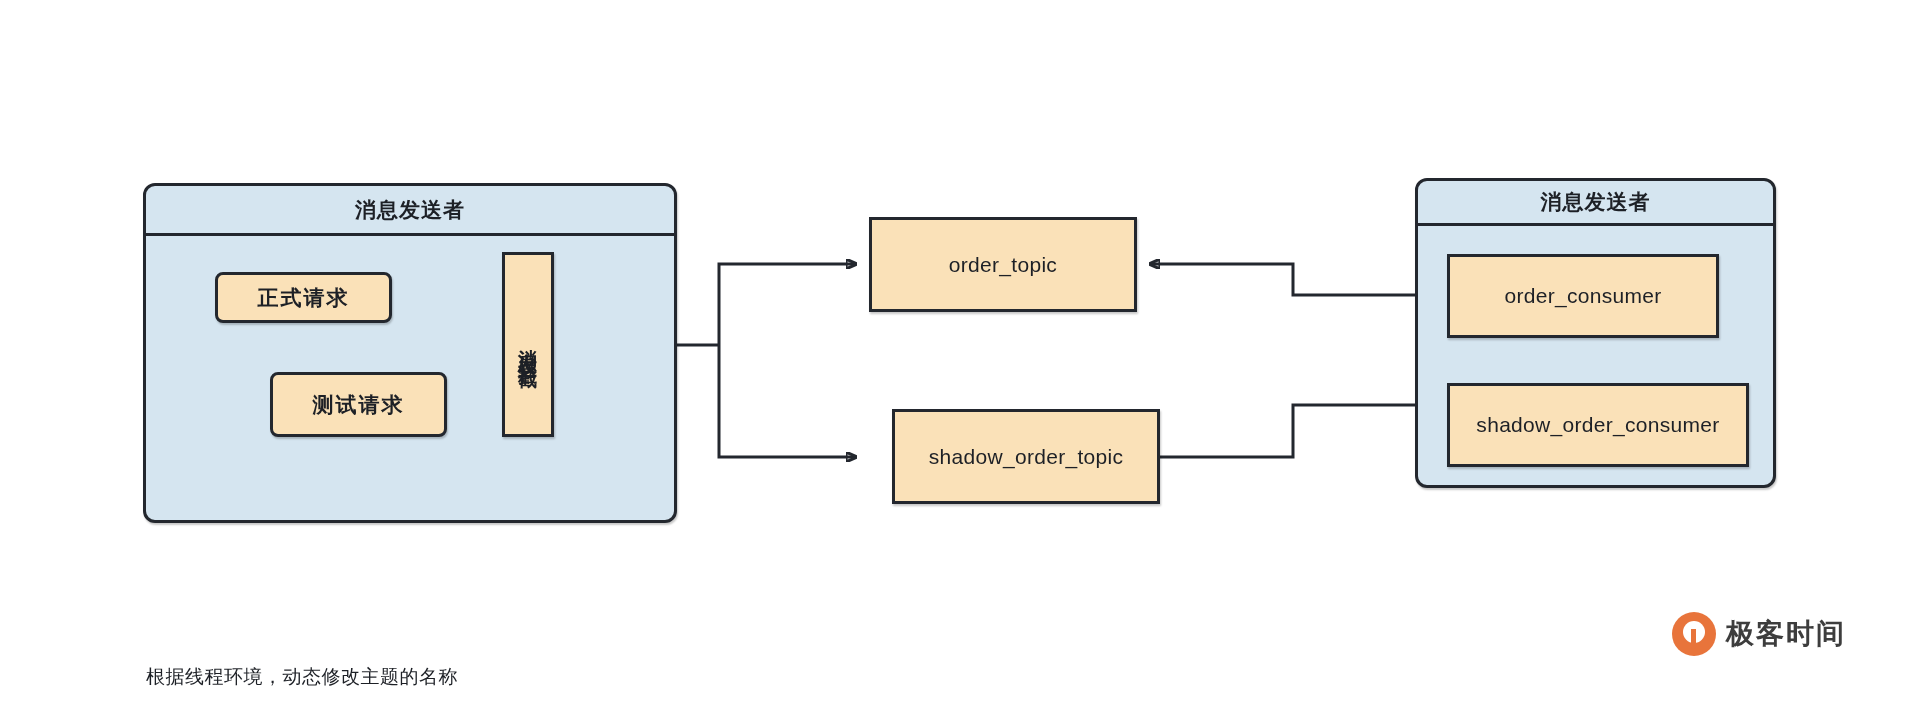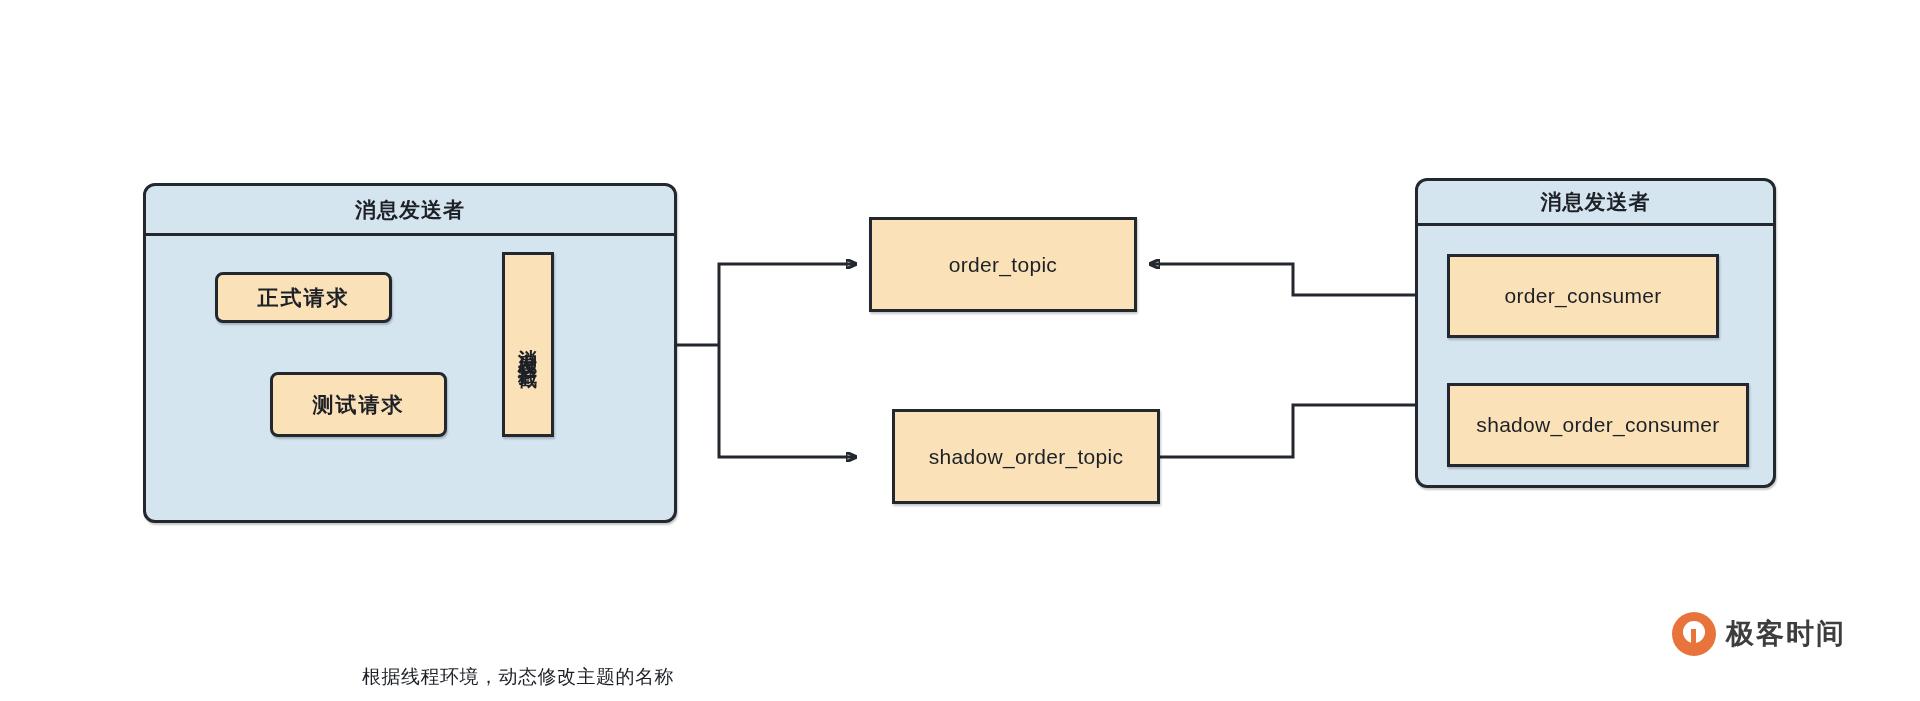--- a/index.html
+++ b/index.html
@@ -45,21 +45,21 @@
     box-sizing: border-box;
     border-bottom: 3px solid #23272e;
     display: flex;
     align-items: center;
     justify-content: center;
   }
   .package-caption {
     position: absolute;
     left: 0;
     right: 0;
-    text-align: right;
+    text-align: left;
     font-size: 19px;
     color: #1d2026;
     letter-spacing: 0.5px;
   }
 
   #pkg-left  { left: 143px; top: 183px; width: 534px; height: 340px; }
   #pkg-left .package-title { height: 50px; }
   #pkg-left .package-caption { top: 478px; }
 
   #pkg-right { left: 1415px; top: 178px; width: 361px; height: 310px; }

